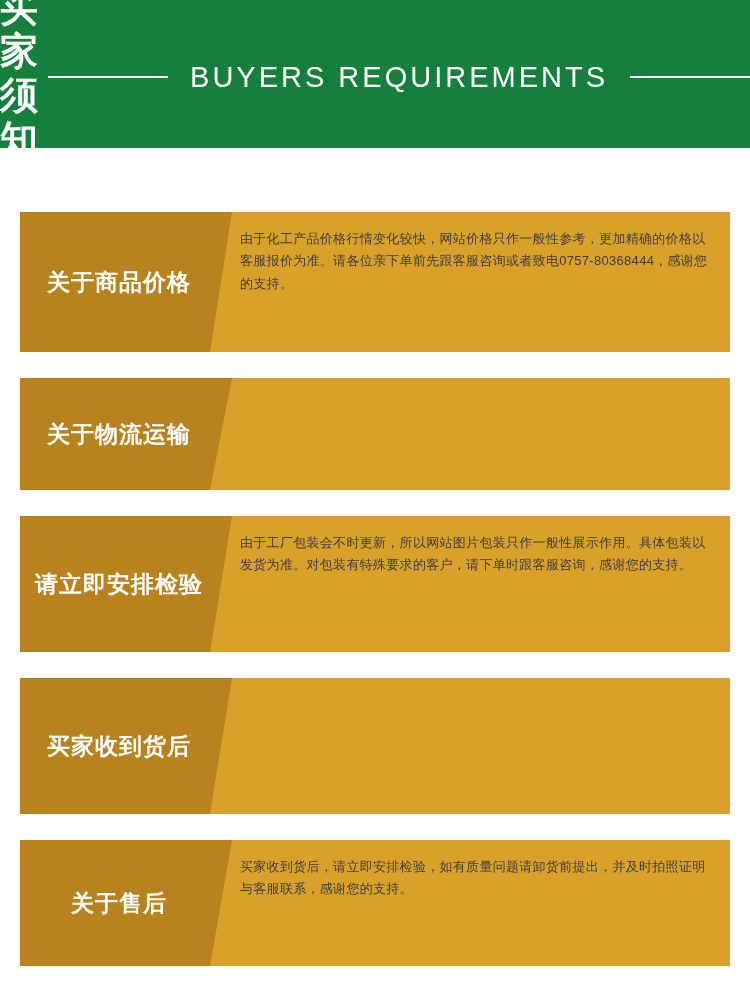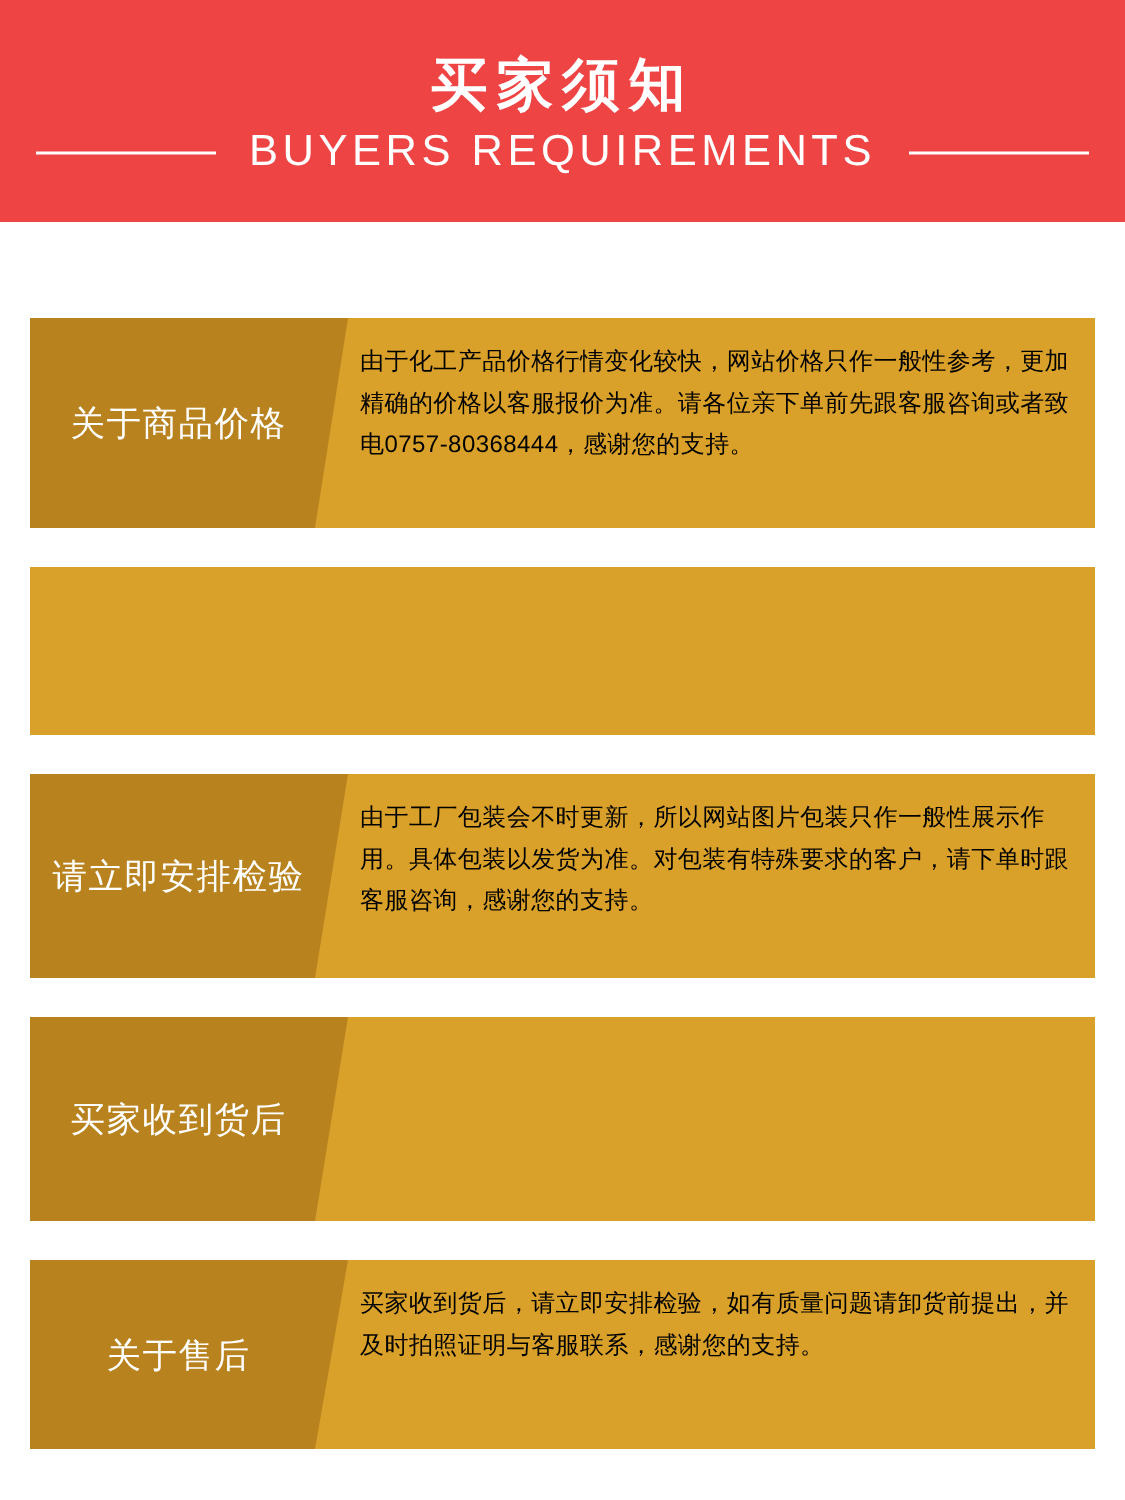--- a/index.html
+++ b/index.html
@@ -19,23 +19,23 @@
     width: 750px;
     height: 1000px;
     background: #ffffff;
   }
 
   
   .header {
     position: relative;
     width: 750px;
     height: 148px;
-    background: #ef4444;
+    background: #15803d;
     display: flex;
-    flex-direction: column;
+    flex-direction: row;
     align-items: center;
     justify-content: center;
     box-sizing: border-box;
     padding-top: 6px;
   }
   .header-title {
     color: #ffffff;
     font-size: 38px;
     font-weight: bold;
     letter-spacing: 6px;
@@ -81,32 +81,32 @@
   .row-label {
     position: relative;
     width: 212px;
     flex: 0 0 212px;
     background: #b8821f;
     color: #ffffff;
     display: flex;
     align-items: center;
     justify-content: center;
     font-size: 23px;
-    font-weight: normal;
+    font-weight: bold;
     letter-spacing: 1px;
     box-sizing: border-box;
     padding-right: 14px;
     clip-path: polygon(0 0, 100% 0, calc(100% - 22px) 100%, 0 100%);
     z-index: 2;
   }
 
   .row-text {
     flex: 1 1 auto;
-    color: #000000;
-    font-size: 16px;
+    color: #404040;
+    font-size: 13px;
     line-height: 1.72;
     padding: 16px 16px 16px 8px;
     box-sizing: border-box;
     letter-spacing: 0.3px;
   }
 
   
   .row.h-a { min-height: 140px; }
   .row.h-b { min-height: 112px; }
   .row.h-c { min-height: 136px; }
@@ -136,20 +136,23 @@
   <div class="content">
 
     <div class="row h-a">
       <div class="row-label">
         <span class="row-label-inner">关于商品价格</span>
       </div>
       <div class="row-text">由于化工产品价格行情变化较快，网站价格只作一般性参考，更加精确的价格以客服报价为准。请各位亲下单前先跟客服咨询或者致电0757-80368444，感谢您的支持。</div>
     </div>
 
     <div class="row h-b">
+      <div class="row-label">
+        <span class="row-label-inner">关于物流运输</span>
+      </div>
     </div>
 
     <div class="row h-c">
       <div class="row-label">
         <span class="row-label-inner">请立即安排检验</span>
       </div>
       <div class="row-text">由于工厂包装会不时更新，所以网站图片包装只作一般性展示作用。具体包装以发货为准。对包装有特殊要求的客户，请下单时跟客服咨询，感谢您的支持。</div>
     </div>
 
     <div class="row h-d">

